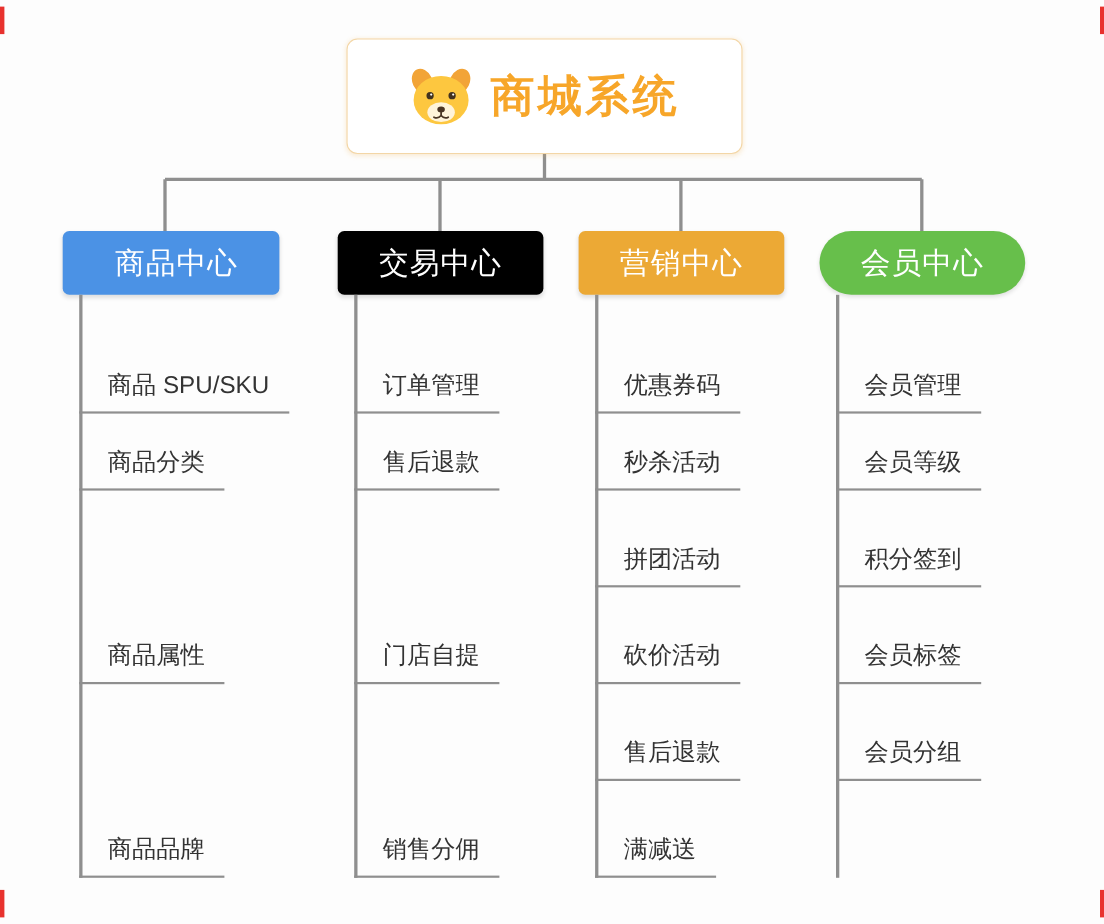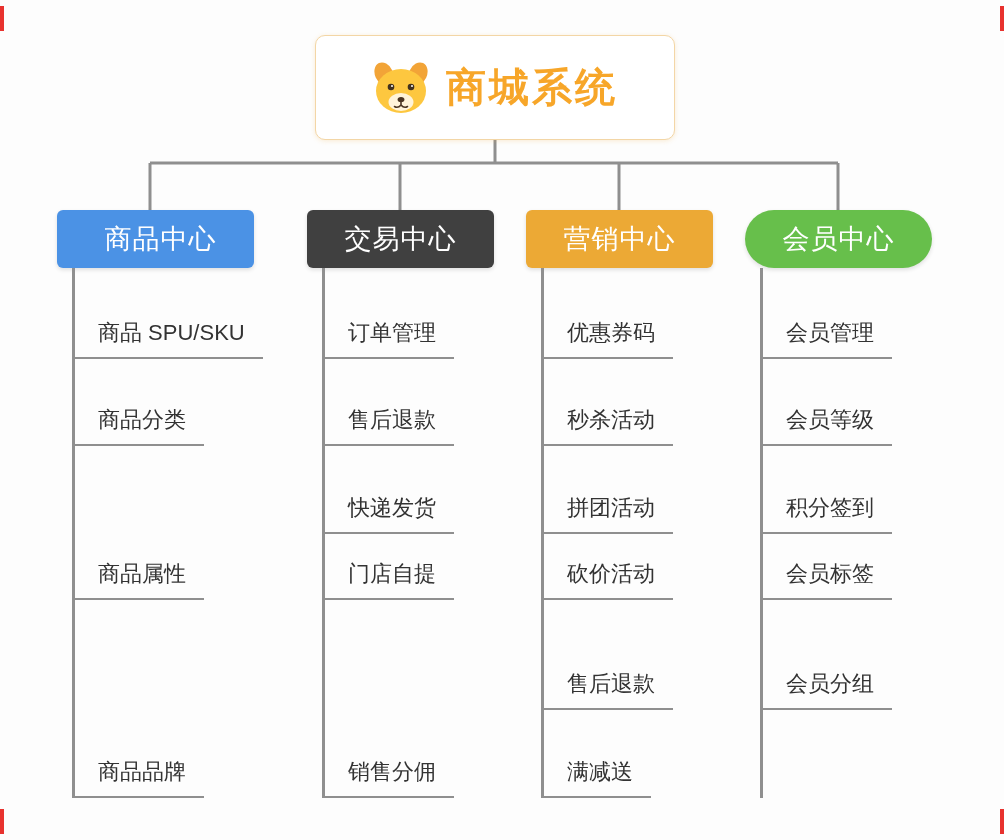--- a/index.html
+++ b/index.html
@@ -39,21 +39,21 @@
     position:absolute;left:15px;top:58px;width:3px;height:530px;
     background:#8f8f8f;
   }
   .child{
     position:absolute;left:15px;
     padding:0 18px 10px 26px;
     font-size:22px;line-height:28px;color:#333;
     border-bottom:2px solid #8f8f8f;
     white-space:nowrap;cursor:pointer;
   }
-  .c1{top:109px}.c2{top:196px}.c3{top:284px}.c4{top:350px}.c5{top:460px}.c6{top:548px}
+  .c1{top:126px}.c2{top:196px}.c3{top:284px}.c4{top:372px}.c5{top:460px}.c6{top:548px}
 
   
   .corner-mark{position:absolute;width:4px;height:25px;background:#e8322e;}
   .cm-tl{left:0;top:6px}.cm-tr{right:0;top:6px}.cm-bl{left:0;bottom:6px}.cm-br{right:0;bottom:6px}
 </style>
 </head>
 <body>
 
 <div class="canvas">
 
@@ -80,25 +80,24 @@
   <div class="branch" style="left:57px">
     <div class="branch-box" style="background: rgb(75, 146, 229); padding-left: 10px;">商品中心</div>
     <div class="trunk"></div>
     <div class="child c1">商品 SPU/SKU</div>
     <div class="child c2">商品分类</div>
     <div class="child c4">商品属性</div>
     <div class="child c6">商品品牌</div>
   </div>
 
   <div class="branch" style="left:307px">
-    <div class="branch-box" style="background: #404040; text-align: right;">交易中心</div>
+    <div class="branch-box" style="background: #000000; text-align: right;">交易中心</div>
     <div class="trunk"></div>
     <div class="child c1">订单管理</div>
     <div class="child c2">售后退款</div>
-    <div class="child c3">快递发货</div>
     <div class="child c4">门店自提</div>
     <div class="child c6">销售分佣</div>
   </div>
 
   <div class="branch" style="left:526px">
     <div class="branch-box" style="background: rgb(236, 169, 53);">营销中心</div>
     <div class="trunk"></div>
     <div class="child c1">优惠券码</div>
     <div class="child c2">秒杀活动</div>
     <div class="child c3">拼团活动</div>

